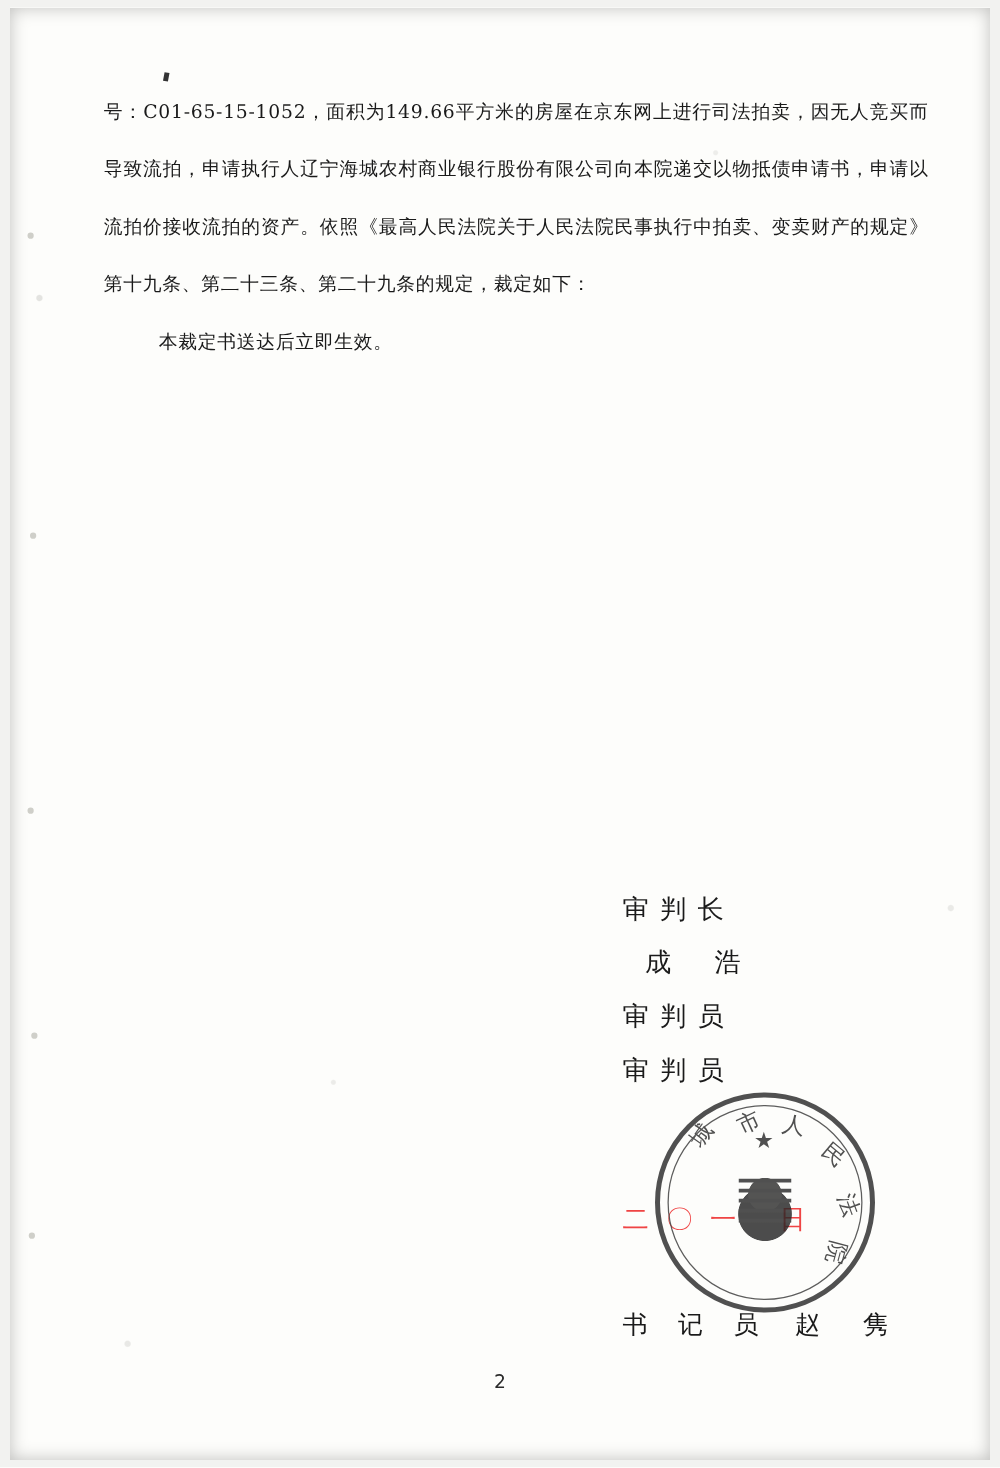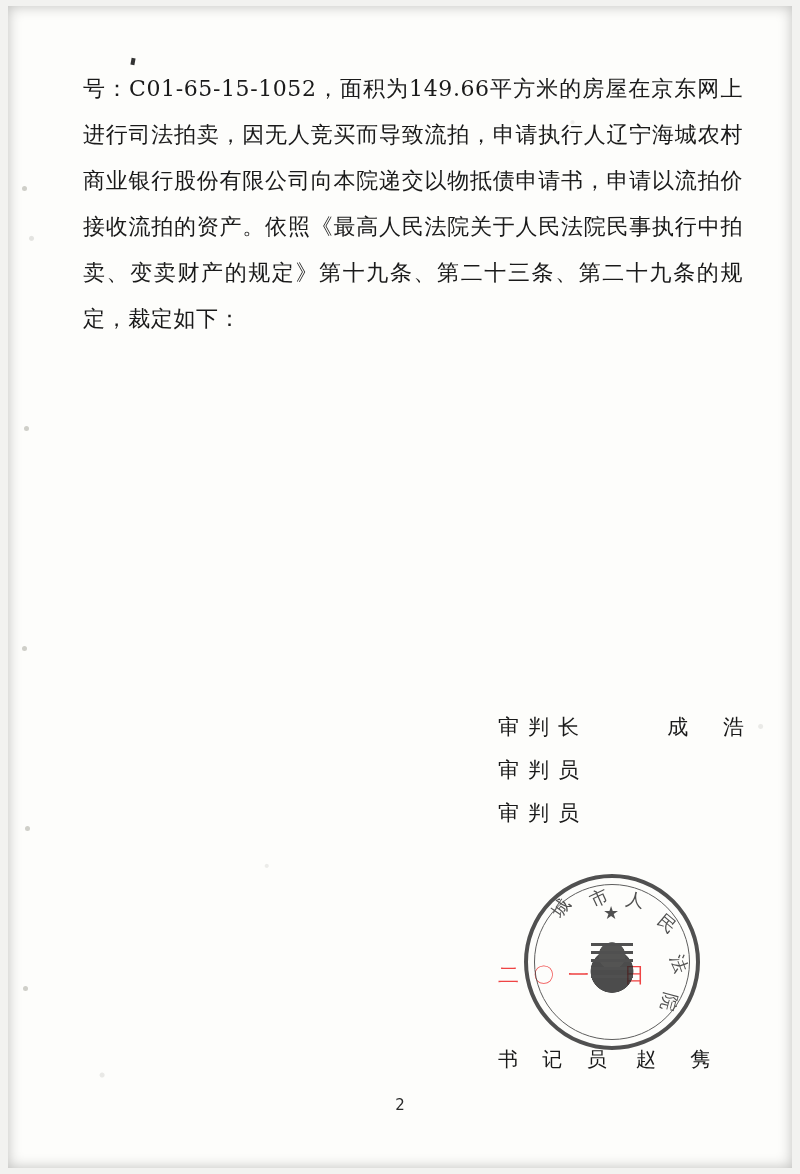--- a/index.html
+++ b/index.html
@@ -66,21 +66,21 @@
     position: absolute;
     left: 48px;
     top: -8px;
     width: 4px;
     height: 7px;
     background: #333;
     transform: rotate(10deg);
   }
 
   .body-text {
-    font-size: 22px;
+    font-size: 15px;
     line-height: 46px;
     letter-spacing: 0.6px;
     text-align: justify;
     text-justify: inter-ideograph;
     margin: 0 0 0 0;
   }
   .body-text.indent {
     text-indent: 44px;
   }
   p.para {
@@ -93,22 +93,23 @@
     position: absolute;
     left: 490px;
     top: 700px;
     width: 260px;
     font-size: 21px;
     line-height: 43px;
     color: #1a1a1a;
   }
   .sign-row {
     display: flex;
-    justify-content: space-between;
-    white-space: nowrap;
+    justify-content: center;
+    white-space: nowrap;
+    flex-direction: column;
   }
   .sign-role {
     letter-spacing: 9px;
     width: 120px;
     display: inline-block;
   }
   .sign-name {
     letter-spacing: 14px;
     margin-left: 18px;
   }
@@ -224,20 +225,21 @@
       <span style="left:1px; top:860px;"></span>
     </div>
 
     <div class="content">
       <div class="dot-mark"></div>
 
       <p class="body-text para blk">号：C01-65-15-1052，面积为149.66平方米的房屋在京东网上进行司法拍卖，因无人竞买而导致流拍，申请执行人辽宁海城农村商业银行股份有限公司向本院递交以物抵债申请书，申请以流拍价接收流拍的资产。依照《最高人民法院关于人民法院民事执行中拍卖、变卖财产的规定》第十九条、第二十三条、第二十九条的规定，裁定如下：</p>
 
 
 
+      <p class="body-text para indent blk">本裁定书送达后立即生效。</p>
     </div>
 
     <div class="sign-block">
       <div class="sign-row">
         <span class="sign-role">审判长</span>
         <span class="sign-name">成  浩</span>
       </div>
       <div class="sign-row">
         <span class="sign-role">审判员</span>
       </div>

